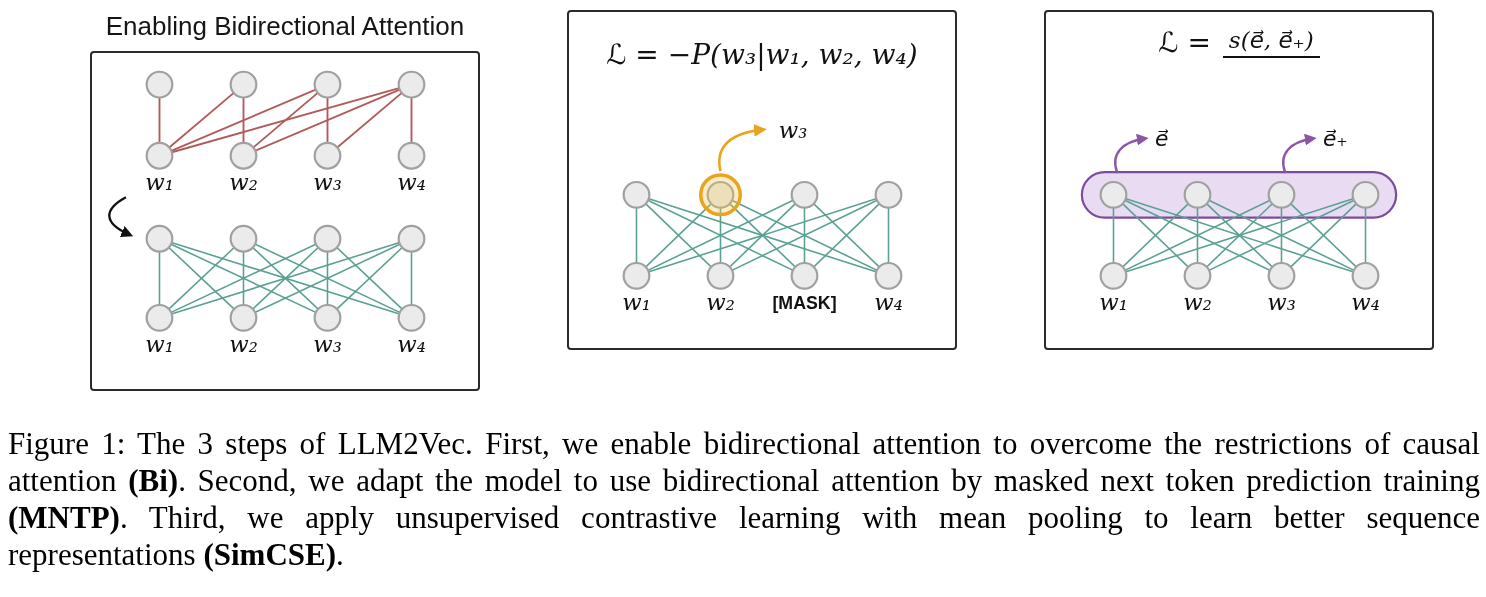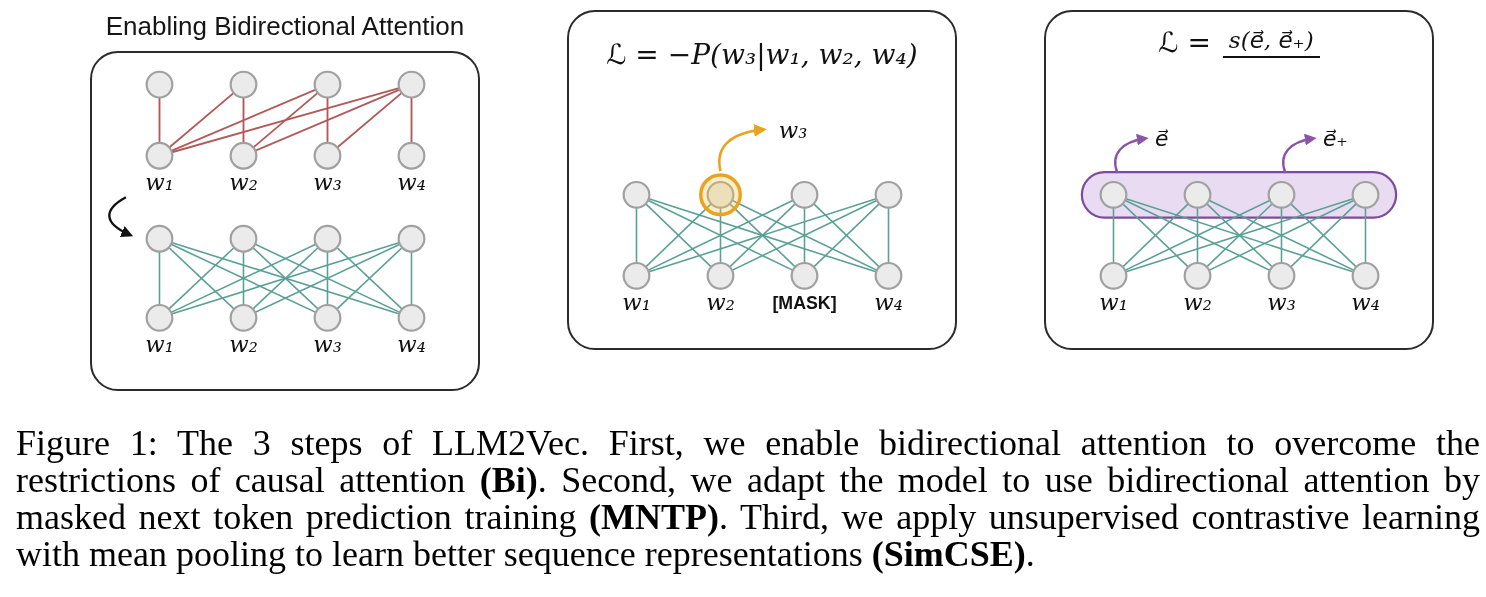--- a/index.html
+++ b/index.html
@@ -7,21 +7,21 @@
 
   .panels{display:flex;gap:87px;padding:10px 84px 0 90px;box-sizing:border-box}
   .panel{width:390px;flex:0 0 390px}
   .panel-title{
     font-family:"Liberation Sans",sans-serif;
     font-size:26px;line-height:32px;text-align:center;color:#151515;
     margin-bottom:9px;white-space:nowrap;
   }
   .panel-box{
     position:relative;width:390px;height:340px;box-sizing:border-box;
-    border:2.5px solid #2b2b2b;border-radius:28px;background:#fff;
+    border:2.5px solid #2b2b2b;border-radius:4px;background:#fff;
   }
   .panel-box svg{position:absolute;left:0;top:0;width:100%;height:100%}
 
   
   .edges-causal line{stroke:#b25a5a;stroke-width:1.9}
   .edges-bi line{stroke:#5aa094;stroke-width:1.6}
   .node-row circle{fill:#ebebeb;stroke:#a0a0a0;stroke-width:2.2}
   .transform-arrow{fill:none;stroke:#111;stroke-width:2.4}
   .pred-arrow{fill:none;stroke:#eaa31f;stroke-width:2.6}
   .pool-arrow{fill:none;stroke:#8a56a5;stroke-width:2.4}
@@ -39,23 +39,23 @@
   }
   .formula-mntp{top:26px;font-size:28px}
   .formula-simcse{top:14px;display:flex;justify-content:center;align-items:center;gap:12px;font-size:23px}
   .formula-simcse .lhs{font-size:28px}
   .frac{display:inline-flex;flex-direction:column;align-items:flex-end}
   .frac .num{border-bottom:2px solid #111;padding:0 6px 3px}
   .frac .den{padding-top:3px}
 
   
   .caption{
-    margin:34px 6px 0 16px;
+    margin:34px 6px 0 8px;
     font-family:"Liberation Serif",serif;
-    font-size:36px;line-height:37px;text-align:justify;color:#000;
+    font-size:31px;line-height:37px;text-align:justify;color:#000;
   }
   .caption b{font-weight:bold}
 </style>
 </head>
 <body>
 
 <div class="panels">
 
   <div class="panel">
     <div class="panel-title">Enabling Bidirectional Attention</div>

